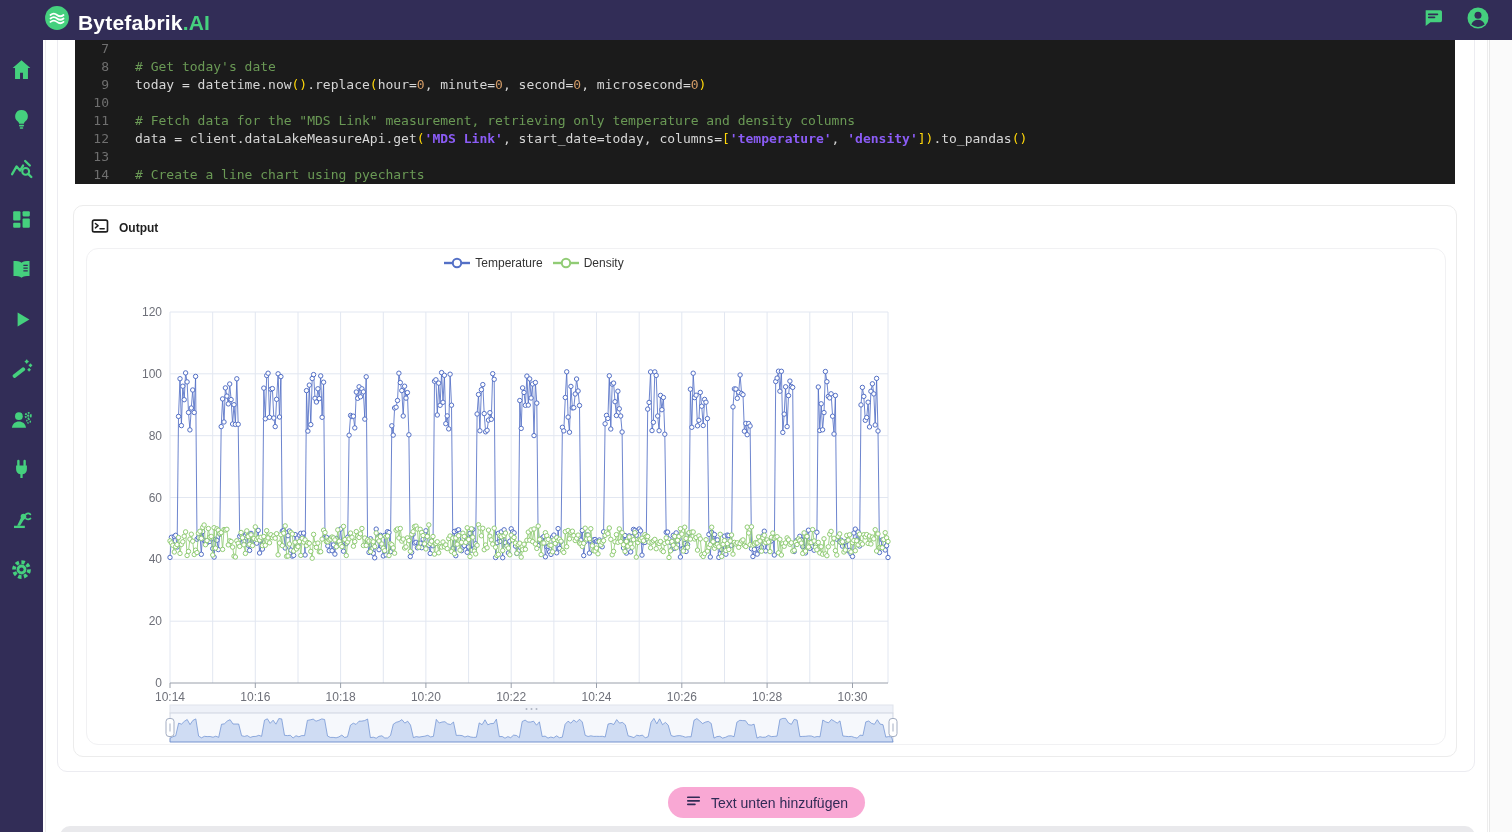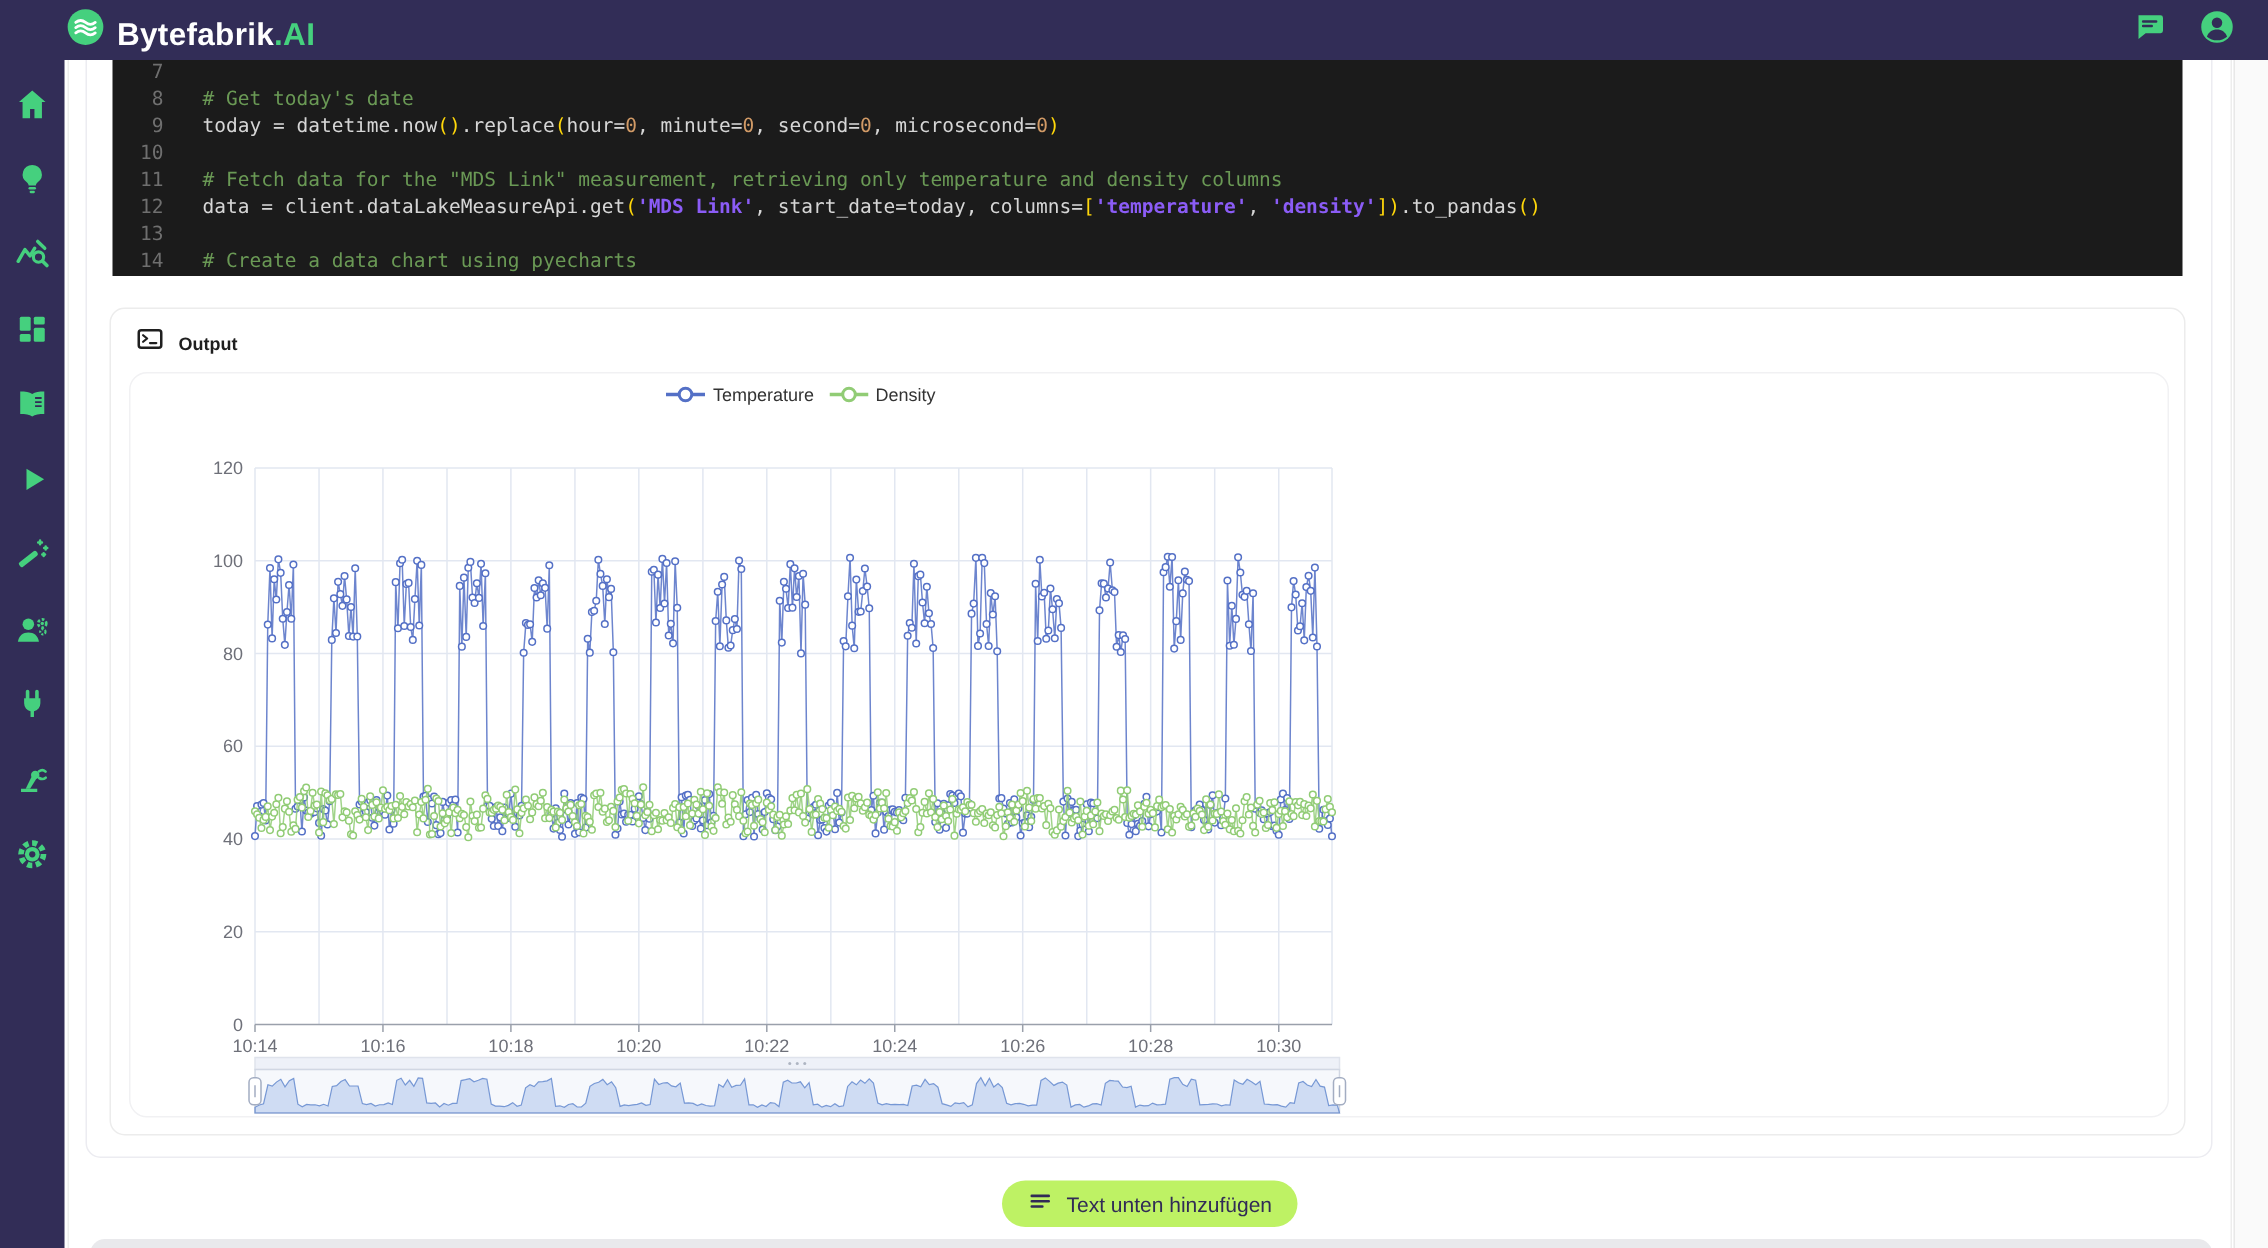--- a/index.html
+++ b/index.html
@@ -53,41 +53,41 @@
   .chart-legend { position:absolute; left:88px; top:254px; width:892px; height:18px;
                   display:flex; justify-content:center; align-items:center; gap:10px; }
   .legend-item { display:flex; align-items:center; gap:5px; cursor:pointer; }
   .legend-label { font-size:12px; color:#333333; }
   #chart-svg { position:absolute; left:88px; top:250px; }
 
   
   .footer-row { position:absolute; left:45px; top:787px; width:1443px; height:31px;
                 display:flex; justify-content:center; gap:24px; }
   .pill-btn { display:flex; align-items:center; gap:9px; height:31px; padding:0 17px;
-              background:#bef264; border:none; border-radius:16px; cursor:pointer;
+              background:#f9a8d4; border:none; border-radius:16px; cursor:pointer;
               font-size:14px; color:#312b56; font-family:"Liberation Sans",sans-serif; }
   .next-cell-strip { position:absolute; left:60px; top:826px; width:1415px; height:10px;
                      background:#e9e9ec; border-radius:10px 10px 0 0; }
 </style>
 </head>
 <body>
 
 <div class="main-panel"></div>
 
 <div class="cell-wrapper"></div>
 
 <div class="code-editor" id="code-lines">
     <div class="code-line"><span class="gutter">7</span><span class="src"></span></div>
     <div class="code-line"><span class="gutter">8</span><span class="src"><span class="tk-cm"># Get today's date</span></span></div>
     <div class="code-line"><span class="gutter">9</span><span class="src"><span class="tk-pl">today = datetime.now</span><span class="tk-br">()</span><span class="tk-pl">.replace</span><span class="tk-br">(</span><span class="tk-pl">hour=</span><span class="tk-nu">0</span><span class="tk-pl">, minute=</span><span class="tk-nu">0</span><span class="tk-pl">, second=</span><span class="tk-nu">0</span><span class="tk-pl">, microsecond=</span><span class="tk-nu">0</span><span class="tk-br">)</span></span></div>
     <div class="code-line"><span class="gutter">10</span><span class="src"></span></div>
     <div class="code-line"><span class="gutter">11</span><span class="src"><span class="tk-cm"># Fetch data for the "MDS Link" measurement, retrieving only temperature and density columns</span></span></div>
     <div class="code-line"><span class="gutter">12</span><span class="src"><span class="tk-pl">data = client.dataLakeMeasureApi.get</span><span class="tk-br">(</span><span class="tk-st">'MDS Link'</span><span class="tk-pl">, start_date=today, columns=</span><span class="tk-br">[</span><span class="tk-st">'temperature'</span><span class="tk-pl">, </span><span class="tk-st">'density'</span><span class="tk-br">]</span><span class="tk-br">)</span><span class="tk-pl">.to_pandas</span><span class="tk-br">()</span></span></div>
     <div class="code-line"><span class="gutter">13</span><span class="src"></span></div>
-    <div class="code-line"><span class="gutter">14</span><span class="src"><span class="tk-cm"># Create a data chart using pyecharts</span></span></div>
+    <div class="code-line"><span class="gutter">14</span><span class="src"><span class="tk-cm"># Create a line chart using pyecharts</span></span></div>
   </div>
 
 <div class="output-panel"></div>
 <div class="output-header">
   <span>
     <svg width="20" height="20" viewBox="0 0 24 24">
         <rect x="3" y="5" width="18" height="14" rx="2" fill="none" stroke="#1f1f1f" stroke-width="2"></rect>
         <path d="m6.5 9 3.2 2.6-3.2 2.6" fill="none" stroke="#1f1f1f" stroke-width="1.8" stroke-linecap="round" stroke-linejoin="round"></path>
         <path d="M12 15.2h5" stroke="#1f1f1f" stroke-width="1.8" stroke-linecap="round"></path>
       </svg>

